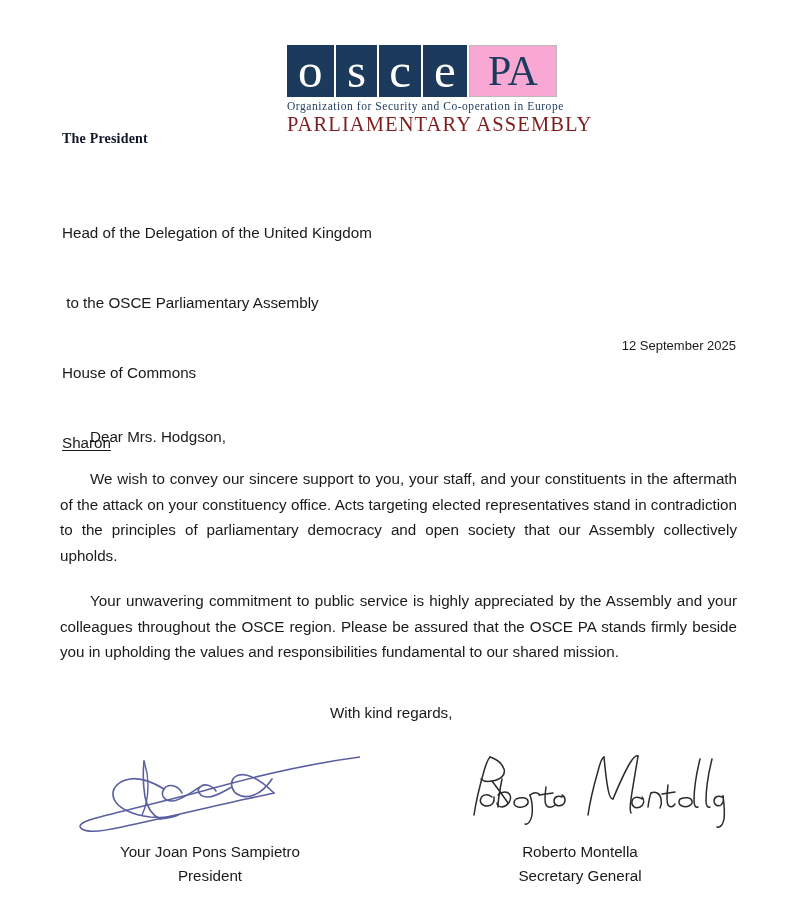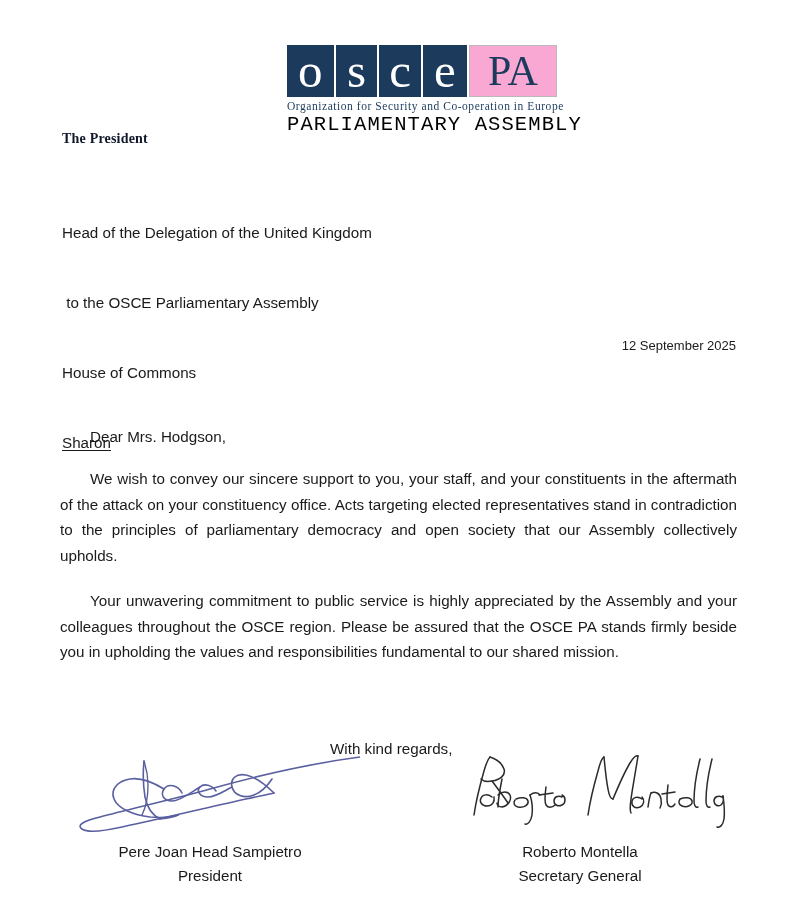--- a/index.html
+++ b/index.html
@@ -55,22 +55,22 @@
   .logo-tagline {
     font-family: "Liberation Serif", serif;
     color: #1b3a5c;
     font-size: 11.5px;
     letter-spacing: 0.55px;
     text-align: center;
     margin-top: 3px;
     white-space: nowrap;
   }
   .logo-assembly {
-    font-family: Liberation Mono, monospace;
-    color: #000000;
+    font-family: Liberation Serif, serif;
+    color: #7f1d1d;
     font-size: 20.5px;
     letter-spacing: 1.1px;
     text-align: center;
     margin-top: 1px;
     white-space: nowrap;
   }
 
   
   .president-heading {
     position: absolute;
@@ -126,21 +126,21 @@
     text-indent: 30px;
     -webkit-hyphens: none;
     hyphens: none;
   }
   .body-para.p1 { top: 466px; }
   .body-para.p2 { top: 588px; }
 
   .closing {
     position: absolute;
     left: 330px;
-    top: 740px;
+    top: 704px;
     font-size: 15.2px;
     color: #1a1a1a;
   }
 
   
   .sig-area {
     position: absolute;
     left: 0;
     top: 745px;
     width: 796px;
@@ -217,21 +217,21 @@
         <path d="M140 42 C130 48, 120 56, 112 56 C104 56, 100 50, 104 44 C108 38, 118 40, 122 48" stroke="#5a5fa0" stroke-width="1.6" stroke-linecap="round" fill="none"></path>
 
         <path d="M104 44 C94 38, 82 32, 70 34 C58 36, 50 44, 54 54 C58 64, 74 70, 90 72 C102 73, 112 72, 118 70" stroke="#5a5fa0" stroke-width="1.6" stroke-linecap="round" fill="none"></path>
 
         <path d="M84 16 C83 26, 83 40, 85 52 C87 62, 92 70, 100 74" stroke="#5a5fa0" stroke-width="1.6" stroke-linecap="round" fill="none"></path>
         <path d="M84 16 C86 22, 88 30, 88 40 C88 52, 86 62, 82 70" stroke="#5a5fa0" stroke-width="1.4" stroke-linecap="round" fill="none"></path>
 
         <path d="M100 74 C108 73, 114 72, 118 70" stroke="#5a5fa0" stroke-width="1.6" stroke-linecap="round" fill="none"></path>
       </svg>
     </div>
-    <div class="sig-name">Pere Joan Head Sampietro</div>
+    <div class="sig-name">Your Joan Pons Sampietro</div>
     <div class="sig-title">President</div>
   </div>
 
   <div class="sig-col right">
     <div class="sig-image">
       <svg width="300" height="95" viewBox="0 0 300 95" fill="none" xmlns="http://www.w3.org/2000/svg" aria-hidden="true">
         <g stroke="#2b2b2b" stroke-width="1.5" stroke-linecap="round" fill="none">
 
           <path d="M44 70 C46 56, 50 40, 54 26 C56 19, 58 14, 60 12"></path>
           <path d="M60 12 C66 14, 72 18, 74 24 C76 30, 70 35, 62 36 C57 37, 53 36, 51 34"></path>

